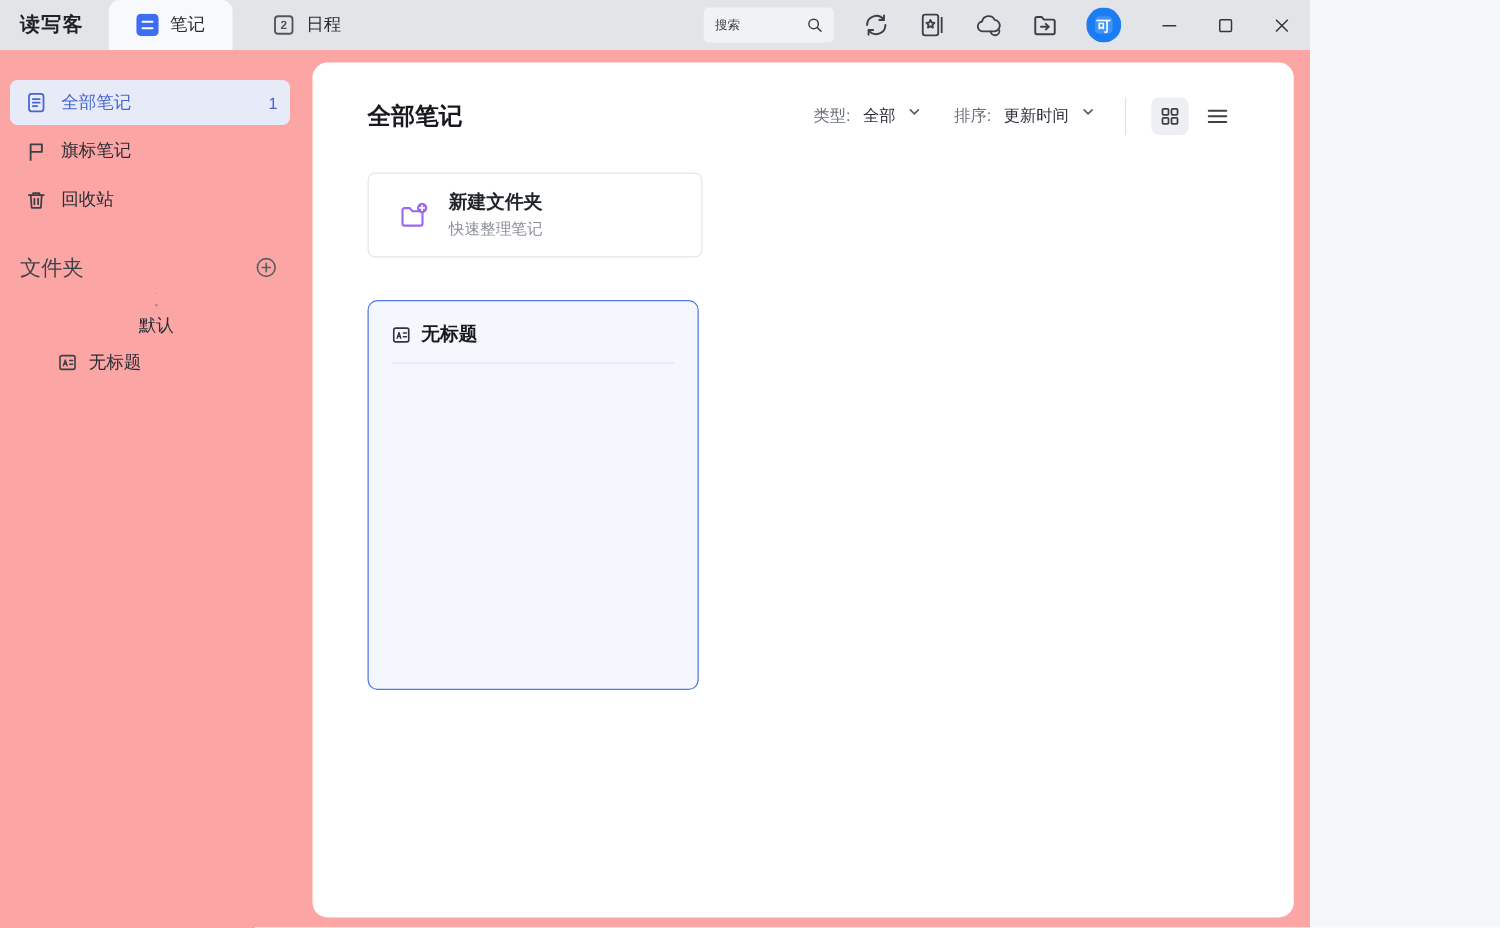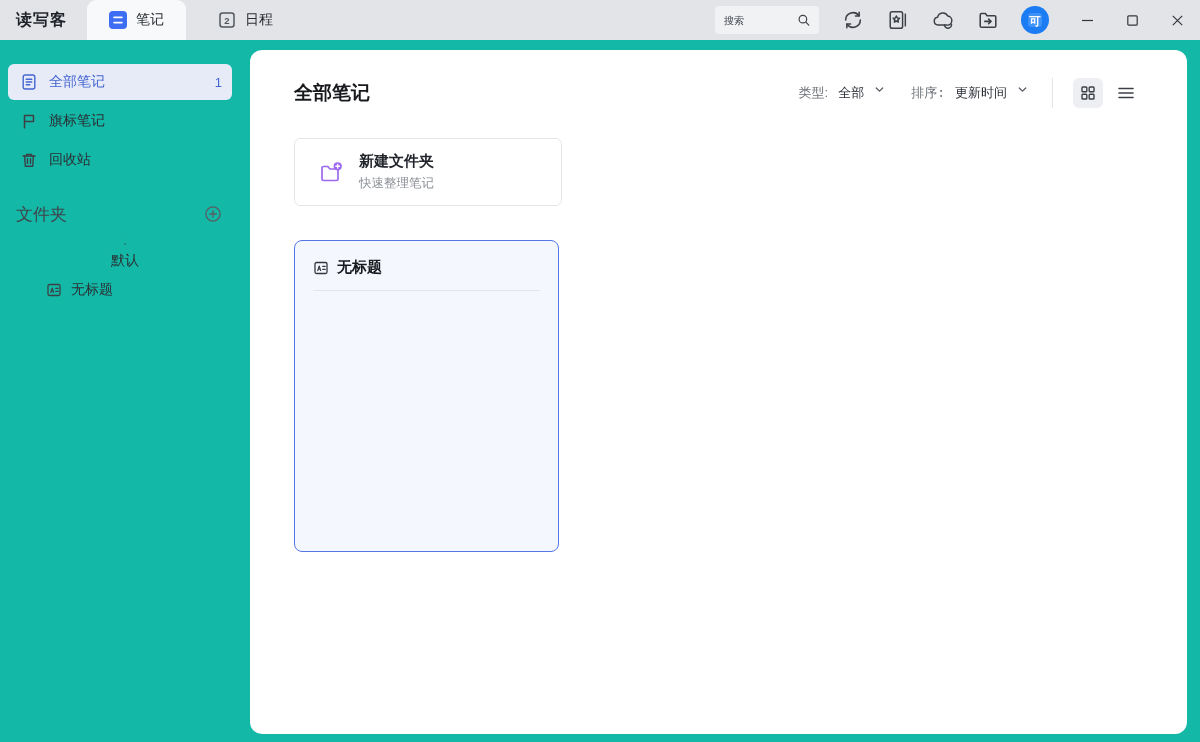--- a/index.html
+++ b/index.html
@@ -1,18 +1,18 @@
 <!DOCTYPE html>
 <html><head>
 <meta charset="utf-8">
 <style>
   * { margin:0; padding:0; box-sizing:border-box; }
   html,body { width:1200px; height:742px; overflow:hidden; }
   body { font-family:"Liberation Sans","DejaVu Sans",sans-serif; background:#f5f6f8; color:#23272e; }
-  .screen { position:relative; width:1200px; height:742px; background:#14b8a6; }
+  .screen { position:relative; width:1048px; height:742px; background:#fca5a5; }
 
   
   .titlebar { position:absolute; top:0; left:0; width:100%; height:40px; background:#e3e4e8; display:flex; align-items:center; }
   .app-title { margin-left:16px; font-size:16px; font-weight:bold; color:#1f2329; letter-spacing:1px; }
   .tabs { display:flex; height:40px; margin-left:20px; align-items:stretch; }
   .tab { display:flex; align-items:center; gap:9px; padding:0 18px; font-size:14px; color:#2a2e34; cursor:pointer; }
   .tab.active { background:#f8f9fa; border-radius:9px 9px 0 0; padding:0 22px; }
   .tab + .tab { margin-left:14px; }
   .titlebar-right { margin-left:auto; display:flex; align-items:center; height:40px; }
   .searchbox { width:104px; height:28px; background:#f1f2f4; border-radius:4px; display:flex; align-items:center; padding:0 9px; margin-right:22px; }
@@ -34,21 +34,21 @@
   .folder-child { height:36px; margin:0 18px 2px 8px; border-radius:6px; display:flex; align-items:center; padding-left:38px; font-size:14px; color:#2a2e34; cursor:pointer; gap:9px; }
 
   
   .main-panel { position:absolute; left:250px; top:50px; right:13px; bottom:8px; background:#ffffff; border-radius:12px; overflow:hidden; }
   .panel-header { display:flex; align-items:center; padding:28px 46px 0 44px; }
   .page-title { font-size:19px; font-weight:bold; color:#17191d; }
   .filters { margin-left:auto; display:flex; align-items:center; }
   .filter { display:flex; align-items:flex-start; gap:10px; font-size:13px; cursor:pointer; }
   .filter .f-label { color:#6b7076; }
   .filter .f-value { color:#2b2f36; }
-  .filter + .filter { margin-left:26px;font-family:Liberation Mono, monospace; }
+  .filter + .filter { margin-left:26px; }
   .vdivider { width:1px; height:30px; background:#e3e5e9; margin:0 20px 0 24px; }
   .view-btn { width:30px; height:30px; border:none; background:transparent; border-radius:6px; display:flex; align-items:center; justify-content:center; cursor:pointer; padding:0; }
   .view-btn.active { background:#edeff3; }
   .view-btn + .view-btn { margin-left:8px; }
 
   .action-cards { display:flex; gap:20px; margin:30px 0 0 44px; }
   .action-card { width:268px; height:68px; border:1px solid #e3e6ea; border-radius:6px; background:#fff; display:flex; align-items:center; padding-left:23px; gap:15px; cursor:pointer; }
   .ac-title { font-size:15px; font-weight:600; color:#21252b; }
   .ac-sub { font-size:12.5px; color:#8b9097; margin-top:4px; }
 

